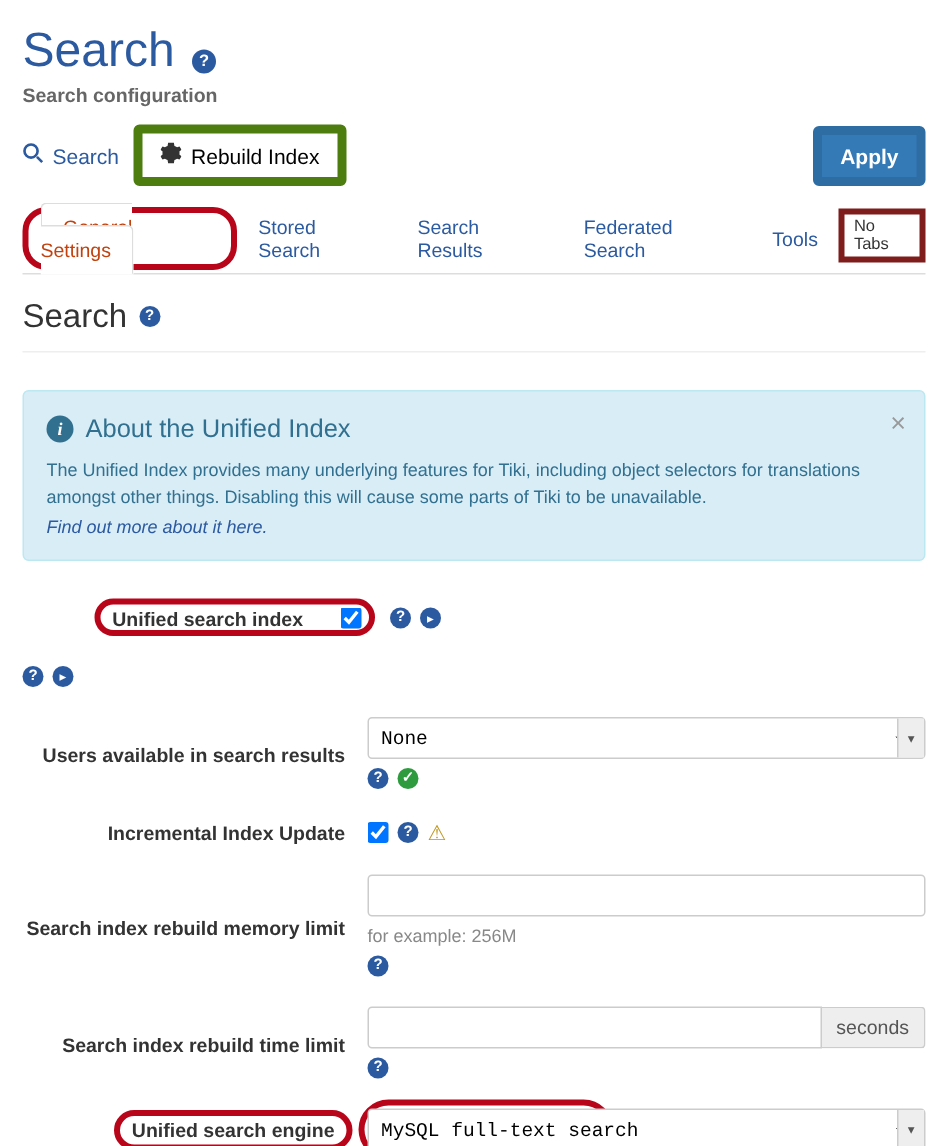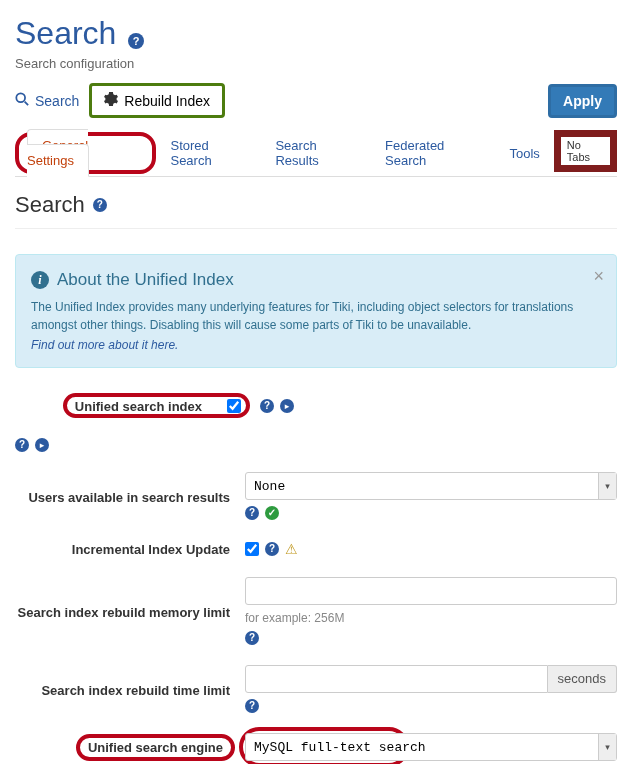--- a/index.html
+++ b/index.html
@@ -1,29 +1,29 @@
 <!DOCTYPE html>
 <html><head>
 <meta charset="utf-8">
 <style>
 * { box-sizing: border-box; margin: 0; padding: 0; }
 body { font-family: -apple-system, BlinkMacSystemFont, "Segoe UI", Arial, sans-serif; font-size: 13px; color: #333; background: #fff; width: 632px; padding: 15px; }
 .page-header { margin-bottom: 10px; }
 .page-title { color: #2c5aa0; font-size: 32px; font-weight: 500; display: inline-block; }
 .title-help { display: inline-block; width: 16px; height: 16px; border-radius: 50%; background: #2c5aa0; color: #fff; text-align: center; line-height: 16px; font-size: 11px; font-weight: bold; vertical-align: middle; margin-left: 8px; }
-.subtitle { color: #666; font-size: 13px; margin-top: 4px; }
+.subtitle { color: #666; font-size: 13px; margin-top: 4px; font-weight: bold; }
 .actions-row { display: flex; align-items: center; gap: 10px; margin: 12px 0; position: relative; }
 .search-link { color: #2c5aa0; display: inline-flex; align-items: center; gap: 6px; font-size: 14px; text-decoration: none; }
-.btn { border: 3px solid #4d7c0f; background: #fff; padding: 6px 12px; border-radius: 4px; font-size: 14px; display: inline-flex; align-items: center; gap: 6px; cursor: pointer; }
+.btn { border: 6px solid #4d7c0f; background: #fff; padding: 6px 12px; border-radius: 4px; font-size: 14px; display: inline-flex; align-items: center; gap: 6px; cursor: pointer; }
 .btn-primary { background: #337ab7; border-color: #2e6da4; color: #fff; }
 .apply-btn { margin-left: auto; font-weight: bold; }
 .tabs-row { display: flex; align-items: center; border-bottom: 1px solid #ddd; margin-bottom: 15px; position: relative; }
 .tab { padding: 8px 14px; color: #2c5aa0; font-size: 13px; cursor: pointer; }
 .tab.active { border: 1px solid #ddd; border-bottom-color: #fff; border-radius: 4px 4px 0 0; background: #fff; margin-bottom: -1px; color: #c2410c; }
-.no-tabs { margin-left: auto; border: 7px solid #7f1d1d; font-size: 11px; padding: 2px 6px; background: #fff; cursor: pointer; margin-bottom: 4px; }
+.no-tabs { margin-left: auto; border: 4px solid #7f1d1d; font-size: 11px; padding: 2px 6px; background: #fff; cursor: pointer; margin-bottom: 4px; }
 .section-title { font-size: 22px; color: #333; margin-bottom: 10px; display: flex; align-items: center; gap: 8px; }
 .help-icon { display: inline-block; width: 14px; height: 14px; border-radius: 50%; background: #2c5aa0; color: #fff; text-align: center; line-height: 14px; font-size: 10px; font-weight: bold; }
 hr.section-hr { border: none; border-top: 1px solid #eee; margin-bottom: 25px; }
 .info-box { background: #d9edf7; border: 1px solid #bce8f1; border-radius: 4px; padding: 15px; margin-bottom: 25px; position: relative; }
 .info-title { color: #31708f; font-size: 17px; font-weight: 500; margin-bottom: 8px; display: flex; align-items: center; gap: 8px; }
 .info-icon-big { display: inline-block; width: 18px; height: 18px; border-radius: 50%; background: #31708f; color: #fff; text-align: center; line-height: 18px; font-size: 12px; font-weight: bold; font-style: italic; font-family: serif; }
 .info-text { color: #31708f; font-size: 12px; line-height: 1.5; }
 .info-link { color: #2c5aa0; font-size: 12px; display: inline-block; margin-top: 4px; cursor: pointer; font-style: italic; }
 .close-x { position: absolute; right: 12px; top: 12px; color: #999; font-size: 18px; cursor: pointer; line-height: 1; }
 .form-row { display: flex; align-items: center; margin-bottom: 20px; }

